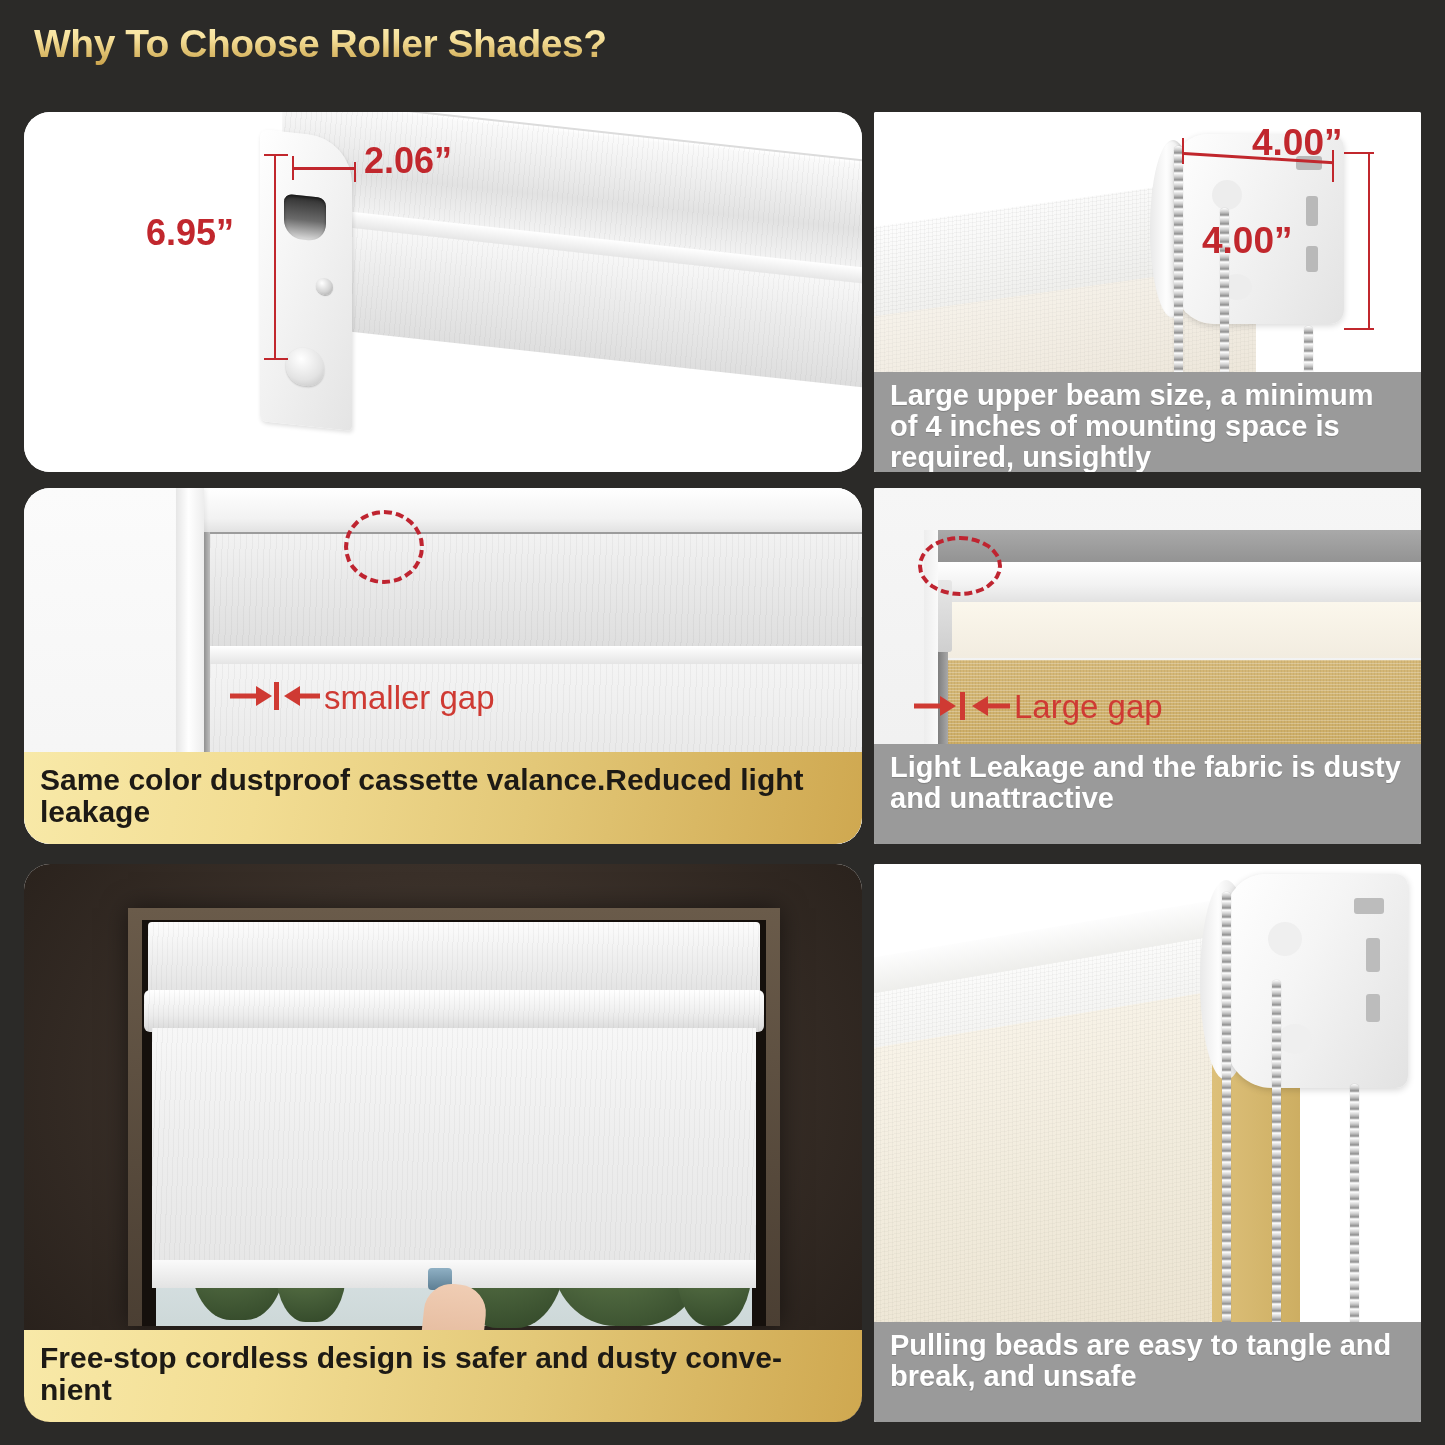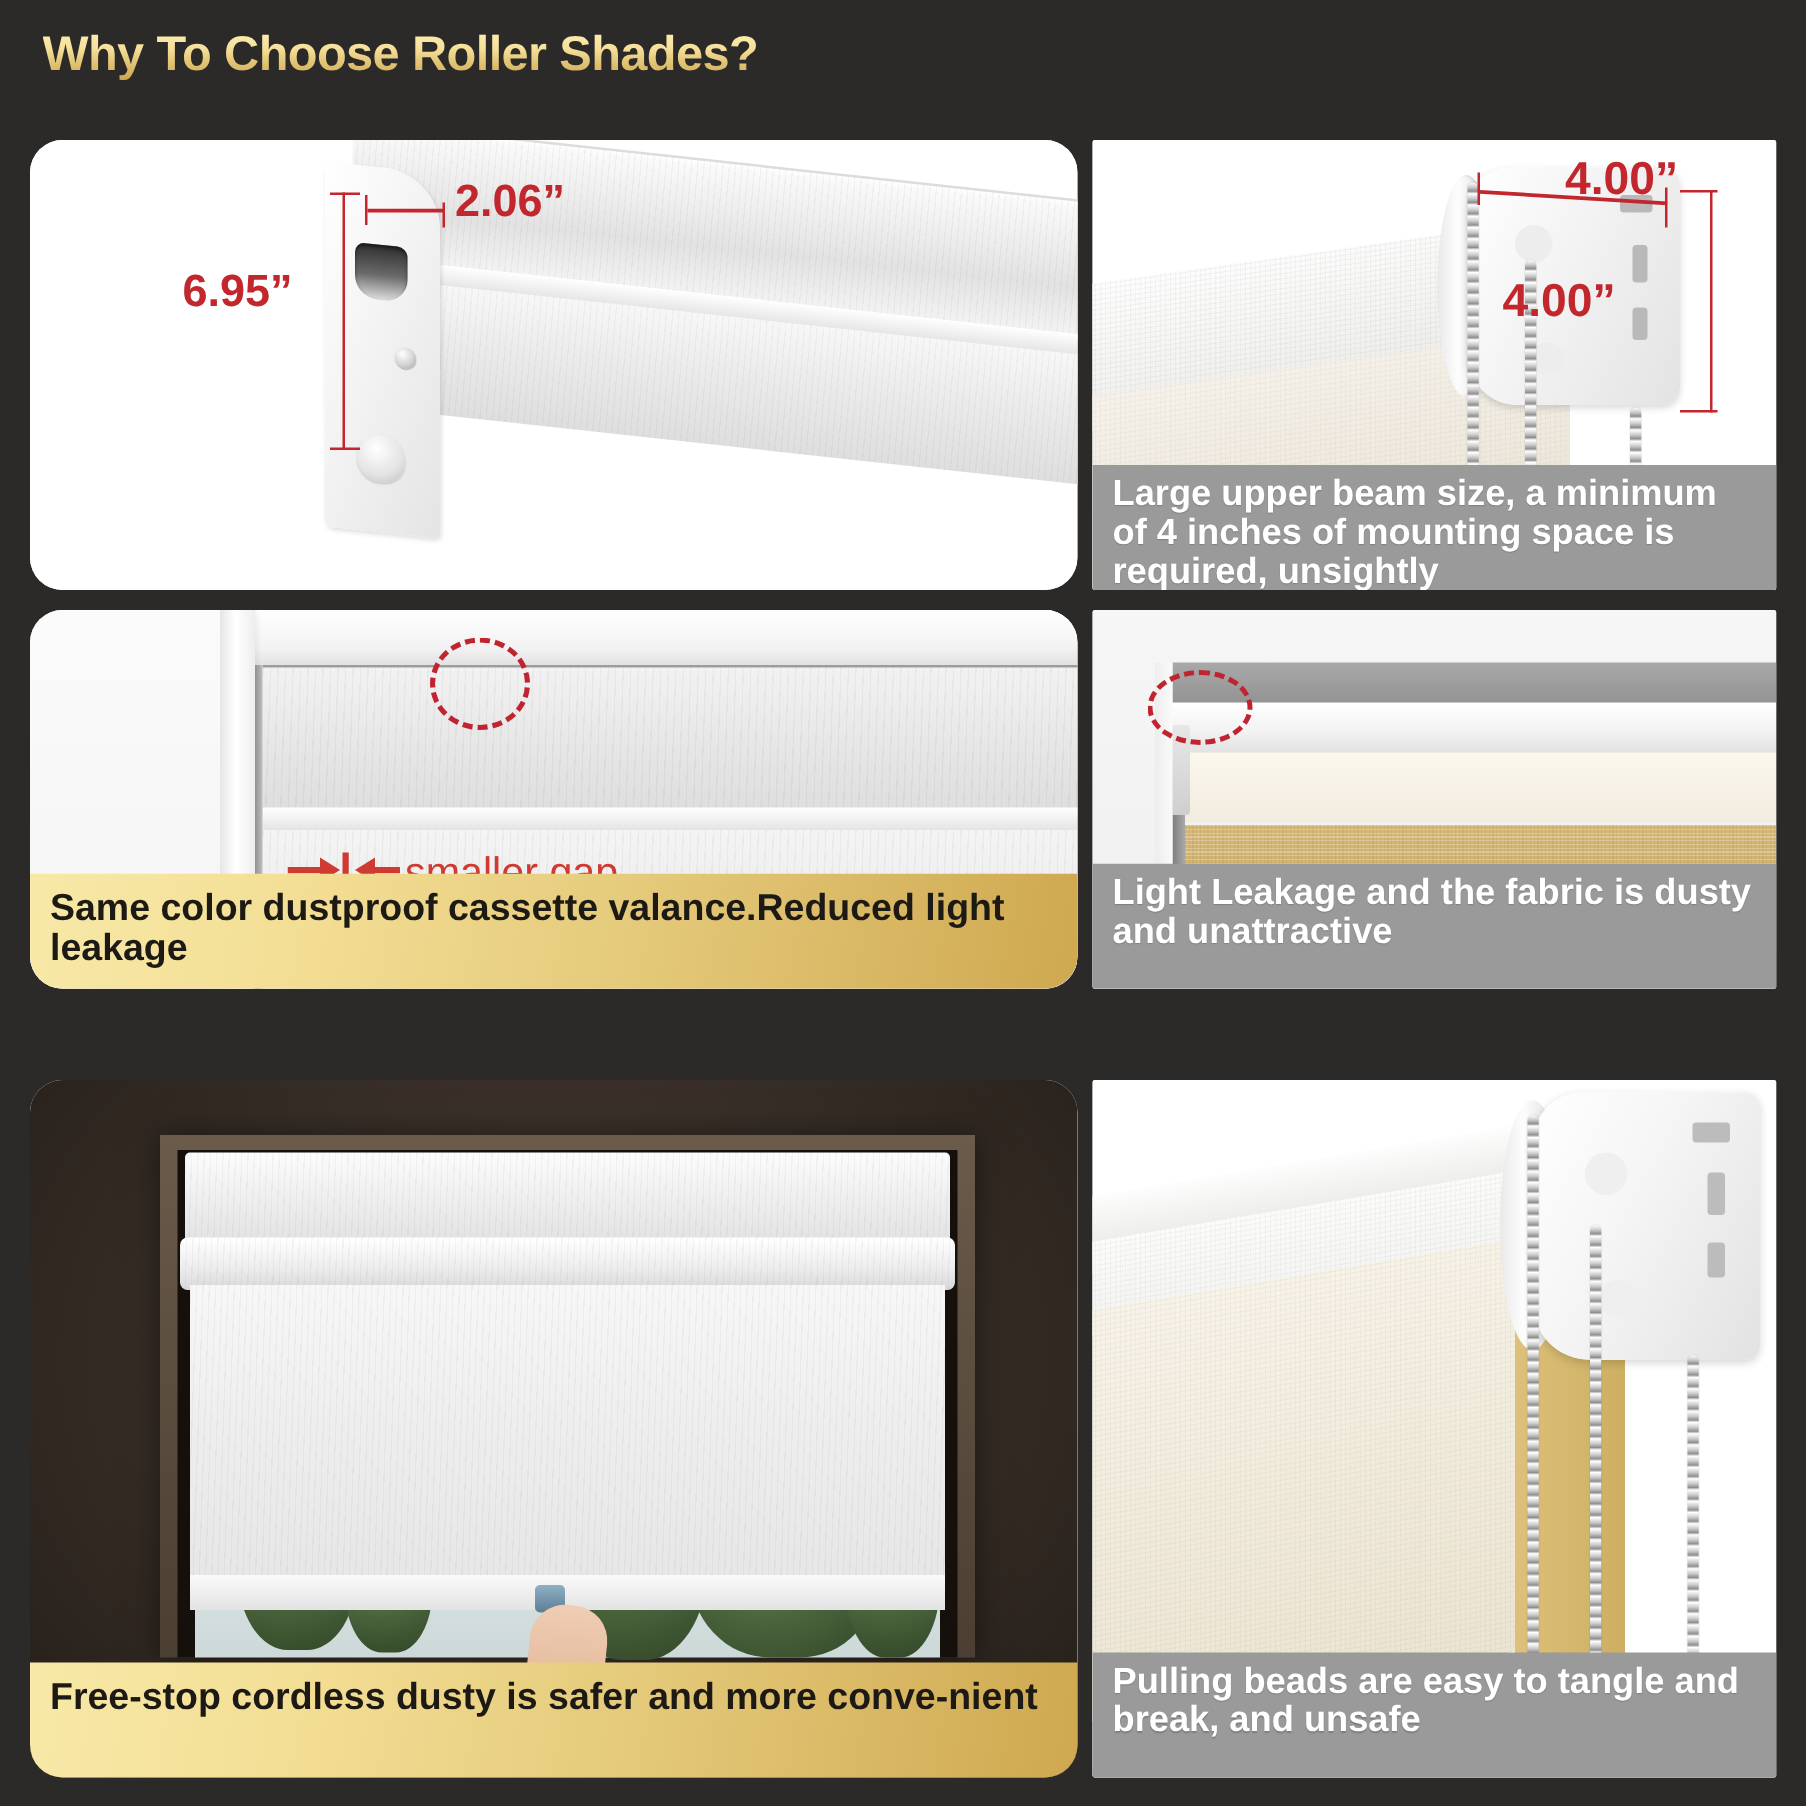--- a/index.html
+++ b/index.html
@@ -31,21 +31,21 @@
   .grid{position:absolute; left:0; top:0; width:1445px; height:1445px;}
 
   .panel{position:absolute; overflow:hidden; background:#ffffff;}
   .panel.left{border-radius:26px;}
   .panel.right{border-radius:2px;}
 
   
   .col-l{left:24px; width:838px;}
   .col-r{left:874px; width:547px;}
   .row-1{top:112px; height:360px;}
-  .row-2{top:488px; height:303px;}
+  .row-2{top:488px; height:356px;}
   .row-3{top:864px; height:558px;}
 
   .photo{position:absolute; left:0; top:0; right:0; bottom:0; overflow:hidden;}
 
   
   .cap{
     position:absolute; left:0; right:0; bottom:0;
     box-sizing:border-box;
     padding:10px 16px 14px 16px;
     font-weight:bold;
@@ -449,21 +449,21 @@
 
       <div class="shade-head"></div>
       <div class="shade-mid"></div>
       <div class="shade-body"></div>
       <div class="shade-bottom"></div>
       <div class="handle"></div>
       <div class="hand"></div>
       <div class="room-glow"></div>
     </div>
 
-    <div class="cap gold">Free-stop cordless dusty is safer and more conve-nient</div>
+    <div class="cap gold">Free-stop cordless design is safer and dusty conve-nient</div>
   </div>
 
   <div class="panel right col-r row-3">
     <div class="photo">
       <div class="p6-bg"></div>
       <div class="p6-tube"></div>
       <div class="p6-white"></div>
       <div class="p6-cream"></div>
       <div class="p6-tan"></div>
       <div class="p6-roller"></div>

